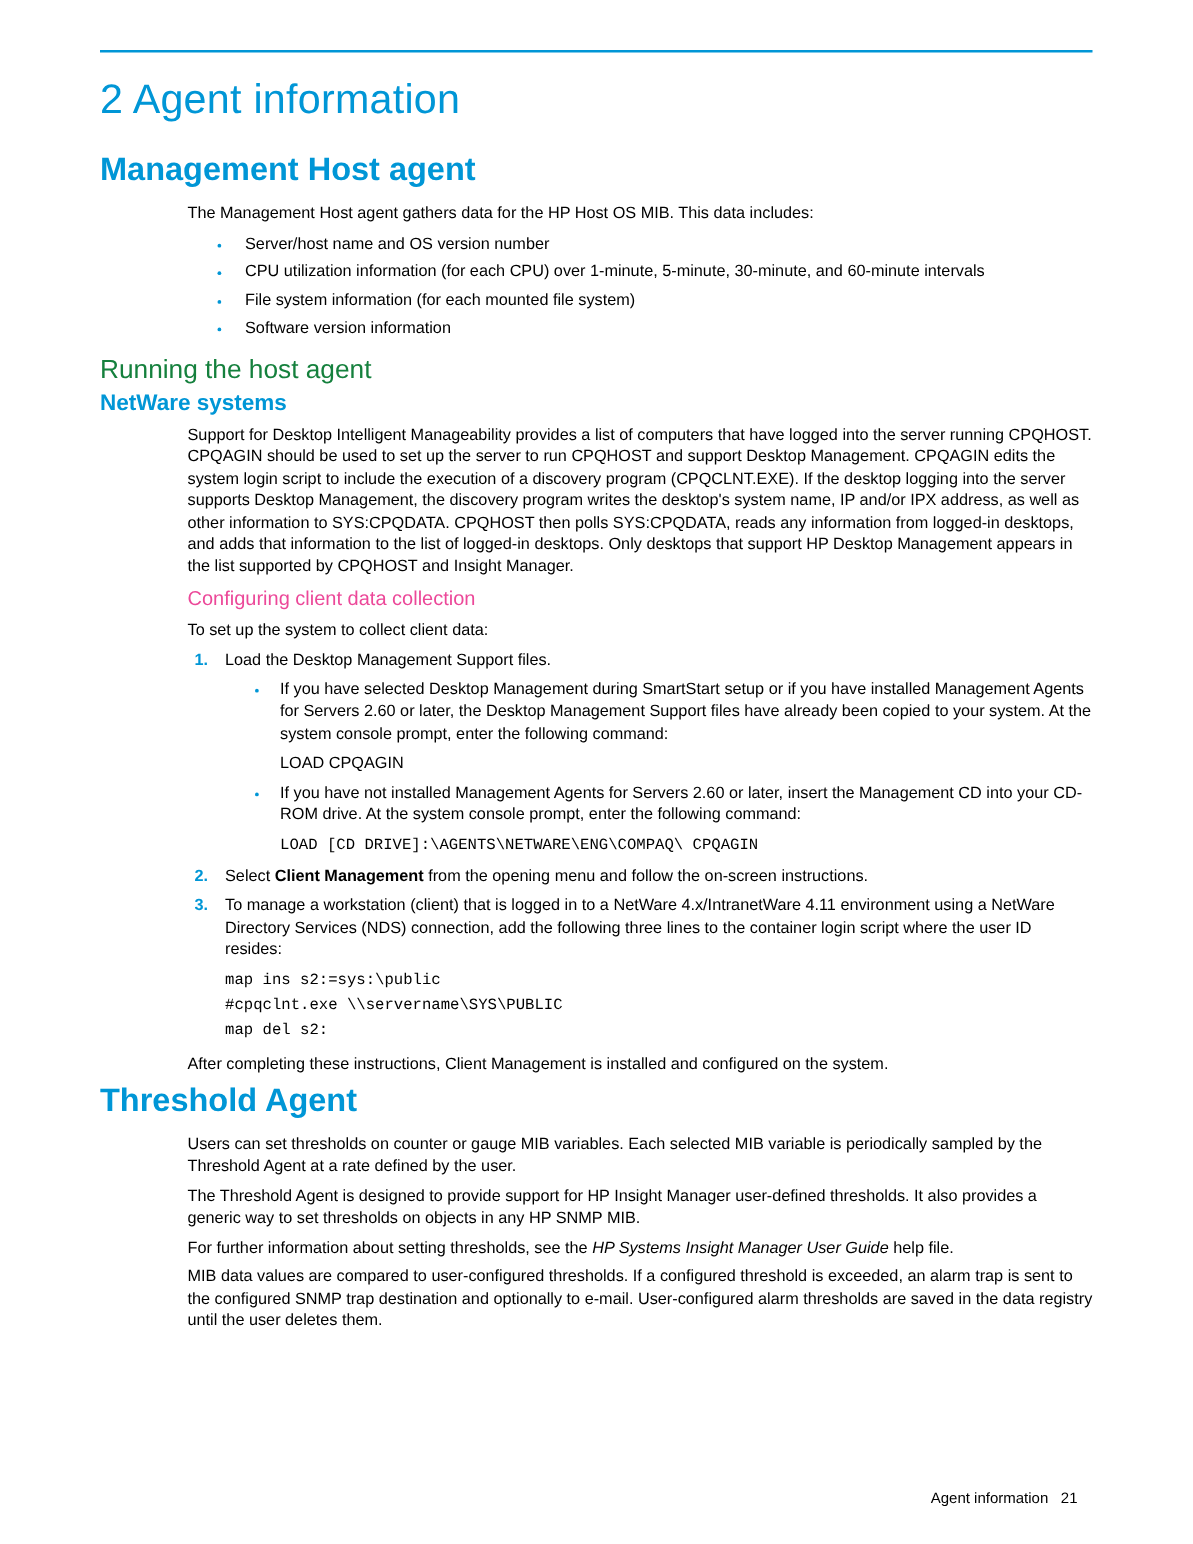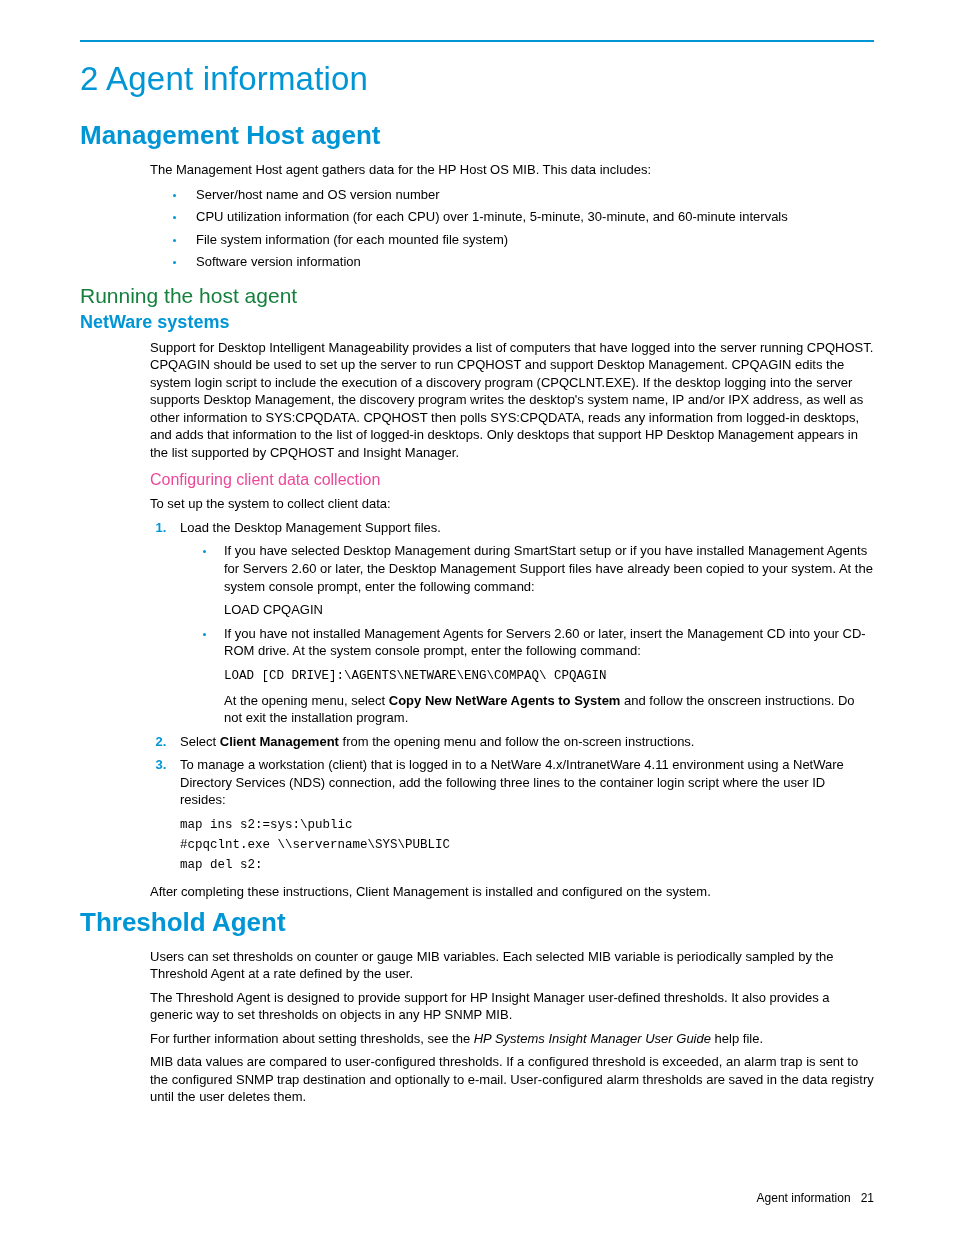--- a/index.html
+++ b/index.html
@@ -107,21 +107,21 @@
     display: block;
     margin: 6px 0;
     line-height: 1.6;
     white-space: pre;
   }
   .bold { font-weight: 600; }
   .italic { font-style: italic; }
   .footer {
     position: absolute;
     bottom: 30px;
-    right: 80px;
+    right: 92px;
     font-size: 12px;
     font-weight: 300;
   }
   .step-sub-p {
     margin: 6px 0;
   }
 </style>
 </head>
 <body>
 
@@ -150,23 +150,20 @@
     <li>
       <span>Load the Desktop Management Support files.</span>
       <ul class="sub">
         <li>
           <span>If you have selected Desktop Management during SmartStart setup or if you have installed Management Agents for Servers 2.60 or later, the Desktop Management Support files have already been copied to your system. At the system console prompt, enter the following command:</span>
           <div class="step-sub-p">LOAD CPQAGIN</div>
         </li>
         <li>
           <span>If you have not installed Management Agents for Servers 2.60 or later, insert the Management CD into your CD-ROM drive. At the system console prompt, enter the following command:</span>
           <span class="cmd">LOAD [CD DRIVE]:\AGENTS\NETWARE\ENG\COMPAQ\ CPQAGIN</span>
-          <div class="step-sub-p">
-            <span>At the opening menu, select </span><span class="bold">Copy New NetWare Agents to System</span><span> and follow the onscreen instructions. Do not exit the installation program.</span>
-          </div>
         </li>
       </ul>
     </li>
     <li>
       <span>Select </span><span class="bold">Client Management</span><span> from the opening menu and follow the on-screen instructions.</span>
     </li>
     <li>
       <span>To manage a workstation (client) that is logged in to a NetWare 4.x/IntranetWare 4.11 environment using a NetWare Directory Services (NDS) connection, add the following three lines to the container login script where the user ID resides:</span>
       <span class="cmd">map ins s2:=sys:\public
 #cpqclnt.exe \\servername\SYS\PUBLIC

